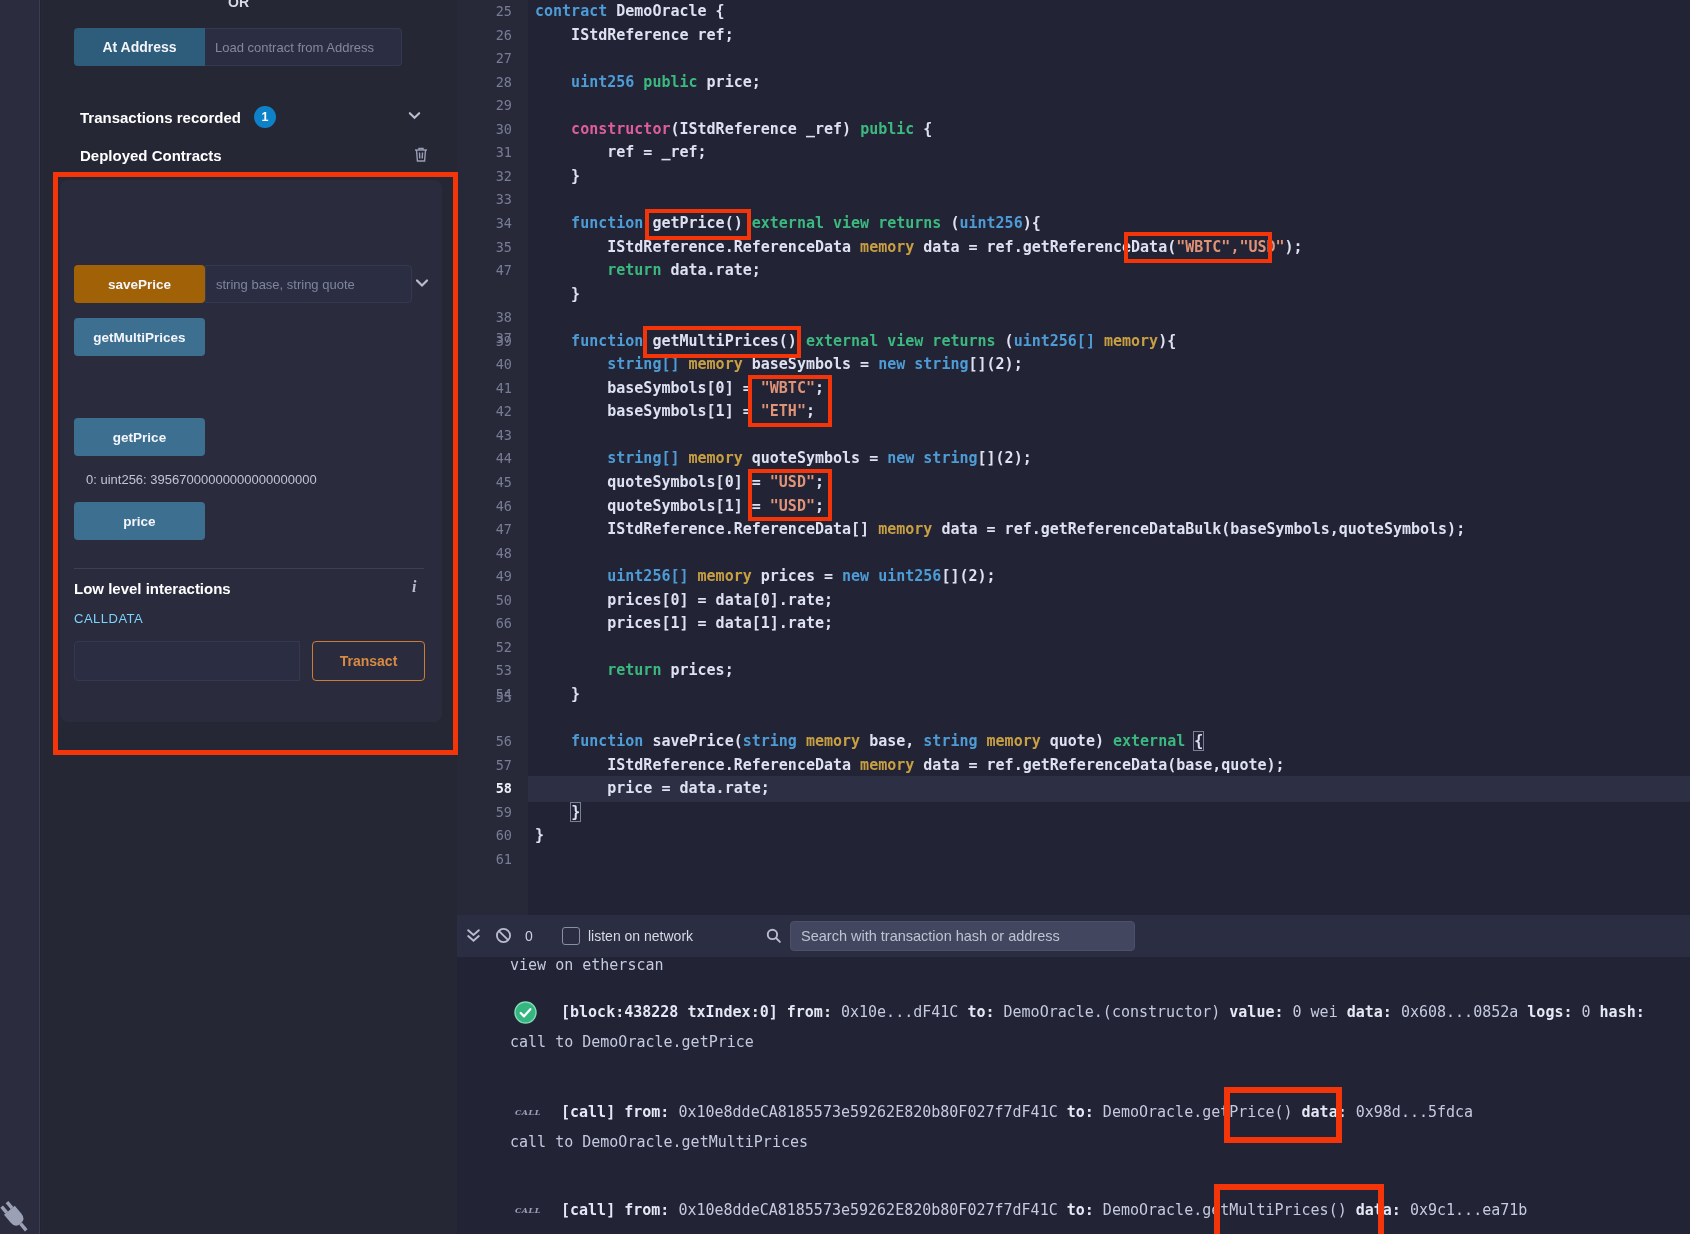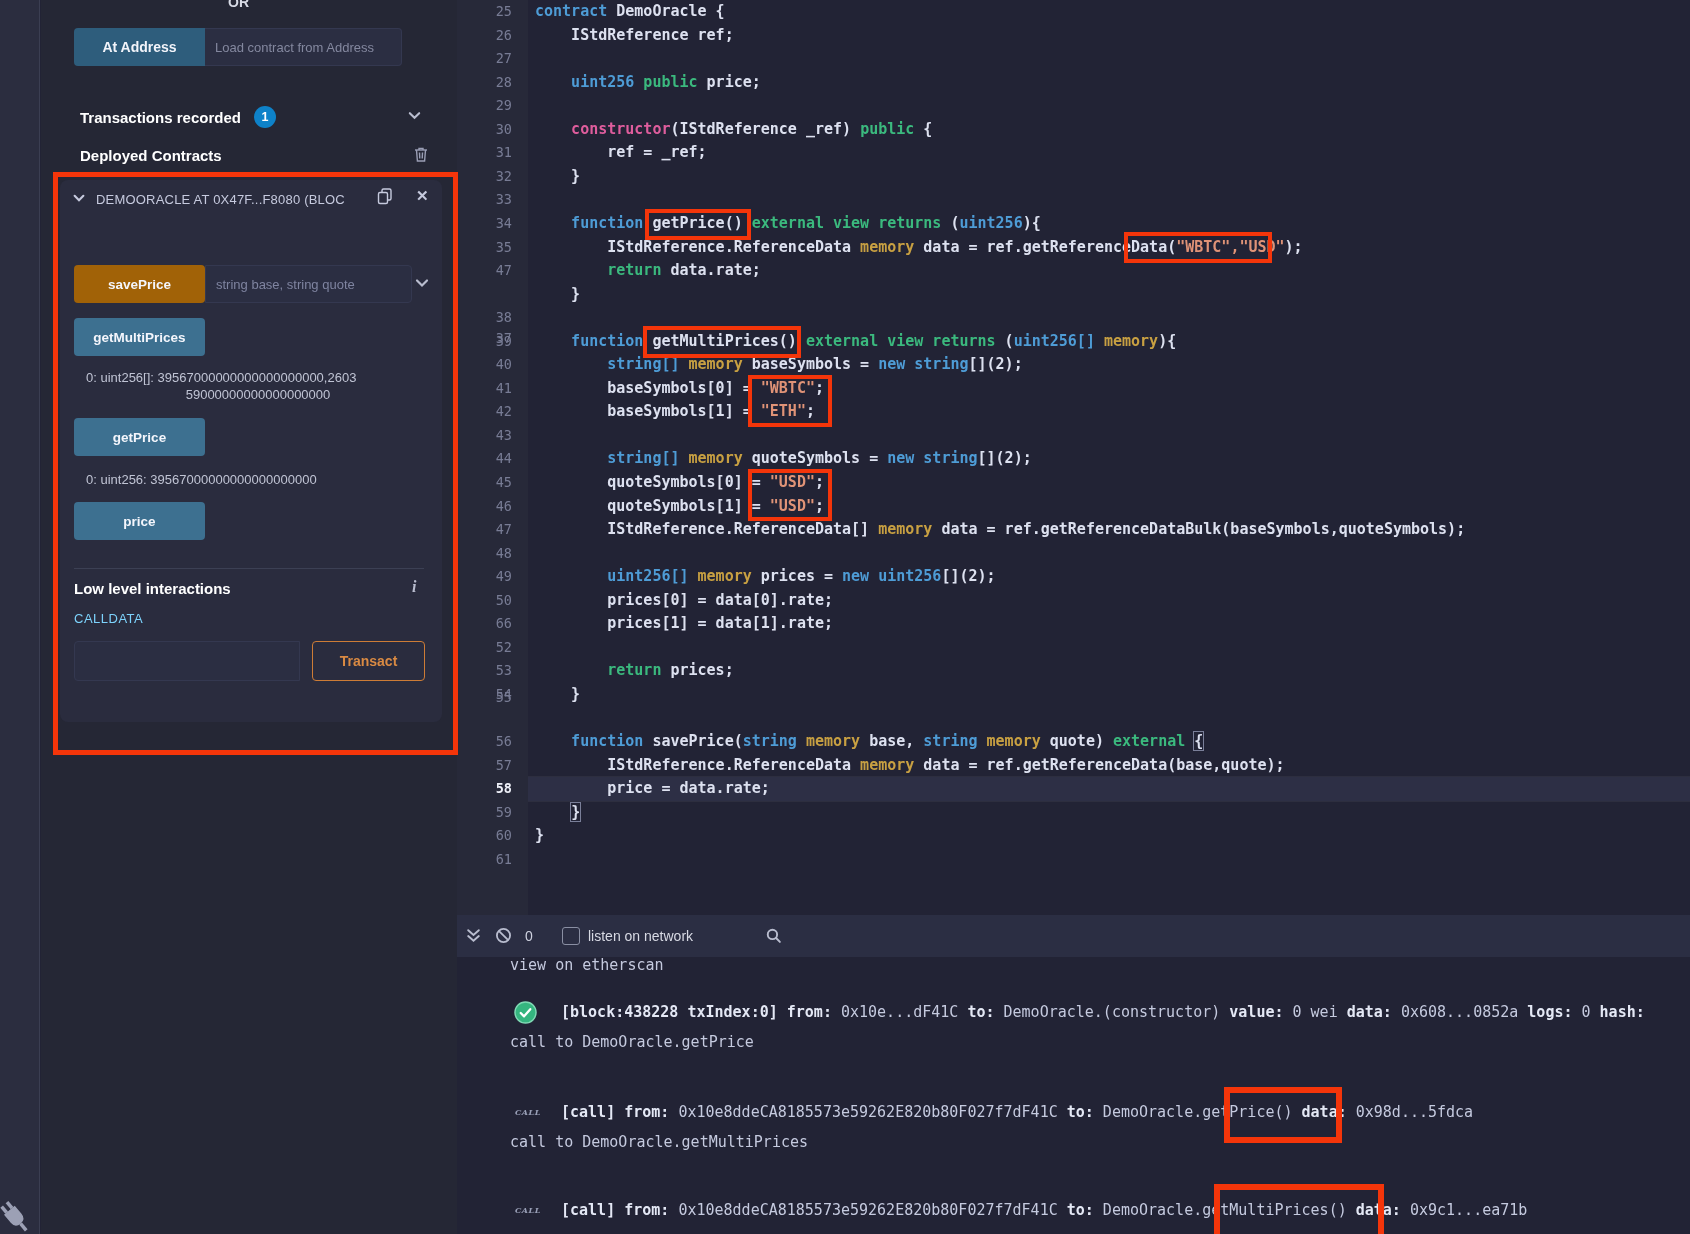--- a/index.html
+++ b/index.html
@@ -140,49 +140,30 @@
       <svg width="16" height="17" viewBox="0 0 16 17" fill="none" stroke="currentColor" stroke-width="1.4">
         <line x1="2" y1="4" x2="14" y2="4"></line>
           <path d="M6 4 V2.5 H10 V4"></path>
           <path d="M3.5 4 L4.4 15 H11.6 L12.5 4"></path>
         <line x1="6.5" y1="6.5" x2="6.8" y2="12.5"></line>
           <line x1="9.5" y1="6.5" x2="9.2" y2="12.5"></line>
       </svg>
     </span>
 
     <div id="contract-card">
-      <div class="card-header">
-        <span class="card-chevron">
-          <svg width="14" height="14" viewBox="0 0 16 16">
-              <polyline points="3,5.5 8,10.5 13,5.5" fill="none" stroke="currentColor" stroke-width="2.4" stroke-linecap="round"></polyline>
-            </svg>
-        </span>
-        <span class="card-title">DEMOORACLE AT 0X47F...F8080 (BLOC</span>
-        <span class="copy-icon">
-          <svg width="18" height="19" viewBox="0 0 18 19" fill="none" stroke="currentColor" stroke-width="1.4">
-            <rect x="2.5" y="5.5" width="9" height="11" rx="1.5"></rect>
-            <path d="M6 5.5 V3.5 Q6 2 7.5 2 H13.5 Q15 2 15 3.5 V11.5 Q15 13 13.5 13 H11.5"></path>
-          </svg>
-        </span>
-        <span class="close-icon">✕</span>
-      </div>
 
       <button class="fn-btn btn-orange" style="top:85px">savePrice</button>
       <input class="sp-input" placeholder="string base, string quote" style="">
       <span class="sp-chevron chev">
         <svg width="16" height="16" viewBox="0 0 16 16">
             <polyline points="3,5.5 8,10.5 13,5.5" fill="none" stroke="currentColor" stroke-width="2.2" stroke-linecap="round"></polyline>
           </svg>
       </span>
 
       <button class="fn-btn btn-blue" style="top:138px">getMultiPrices</button>
-      <div class="fn-output" style="top:190px">
-        <div>0:  uint256[]: 39567000000000000000000,2603</div>
-        <div class="centered">59000000000000000000</div>
-      </div>
 
       <button class="fn-btn btn-blue" style="top:238px">getPrice</button>
       <div class="fn-output" style="top:292px">0: uint256: 39567000000000000000000</div>
 
       <button class="fn-btn btn-blue" style="top:322px">price</button>
 
       <div class="card-divider"></div>
       <div class="lowlevel-label section-label">Low level interactions</div>
       <span class="info-icon">i</span>
       <div class="calldata-label">CALLDATA</div>
@@ -288,20 +269,21 @@
       </span>
       <span id="tt-count">0</span>
       <span id="tt-checkbox"></span>
       <span id="tt-listen">listen on network</span>
       <span class="tt-icon" style="left:308px">
         <svg width="17" height="17" viewBox="0 0 16 16" fill="none" stroke="currentColor" stroke-width="1.8">
           <circle cx="7" cy="7" r="4.4"></circle>
             <line x1="10.4" y1="10.4" x2="14" y2="14" stroke-linecap="round"></line>
         </svg>
       </span>
+      <input id="tt-search-input" placeholder="Search with transaction hash or address" style="">
     </div>
 
     <span class="check-circle">
       <svg width="23" height="23" viewBox="0 0 24 24">
         <circle cx="12" cy="12" r="11" fill="#35b57f"></circle>
         <circle cx="12" cy="12" r="11" fill="none" stroke="#7fd9b4" stroke-width="1.5"></circle>
         <polyline points="7,12.5 10.5,16 17,8.5" fill="none" stroke="#ffffff" stroke-width="2.4" stroke-linecap="round" stroke-linejoin="round"></polyline>
       </svg>
     </span>
     <span class="call-badge" style="top:192px">CALL</span>

